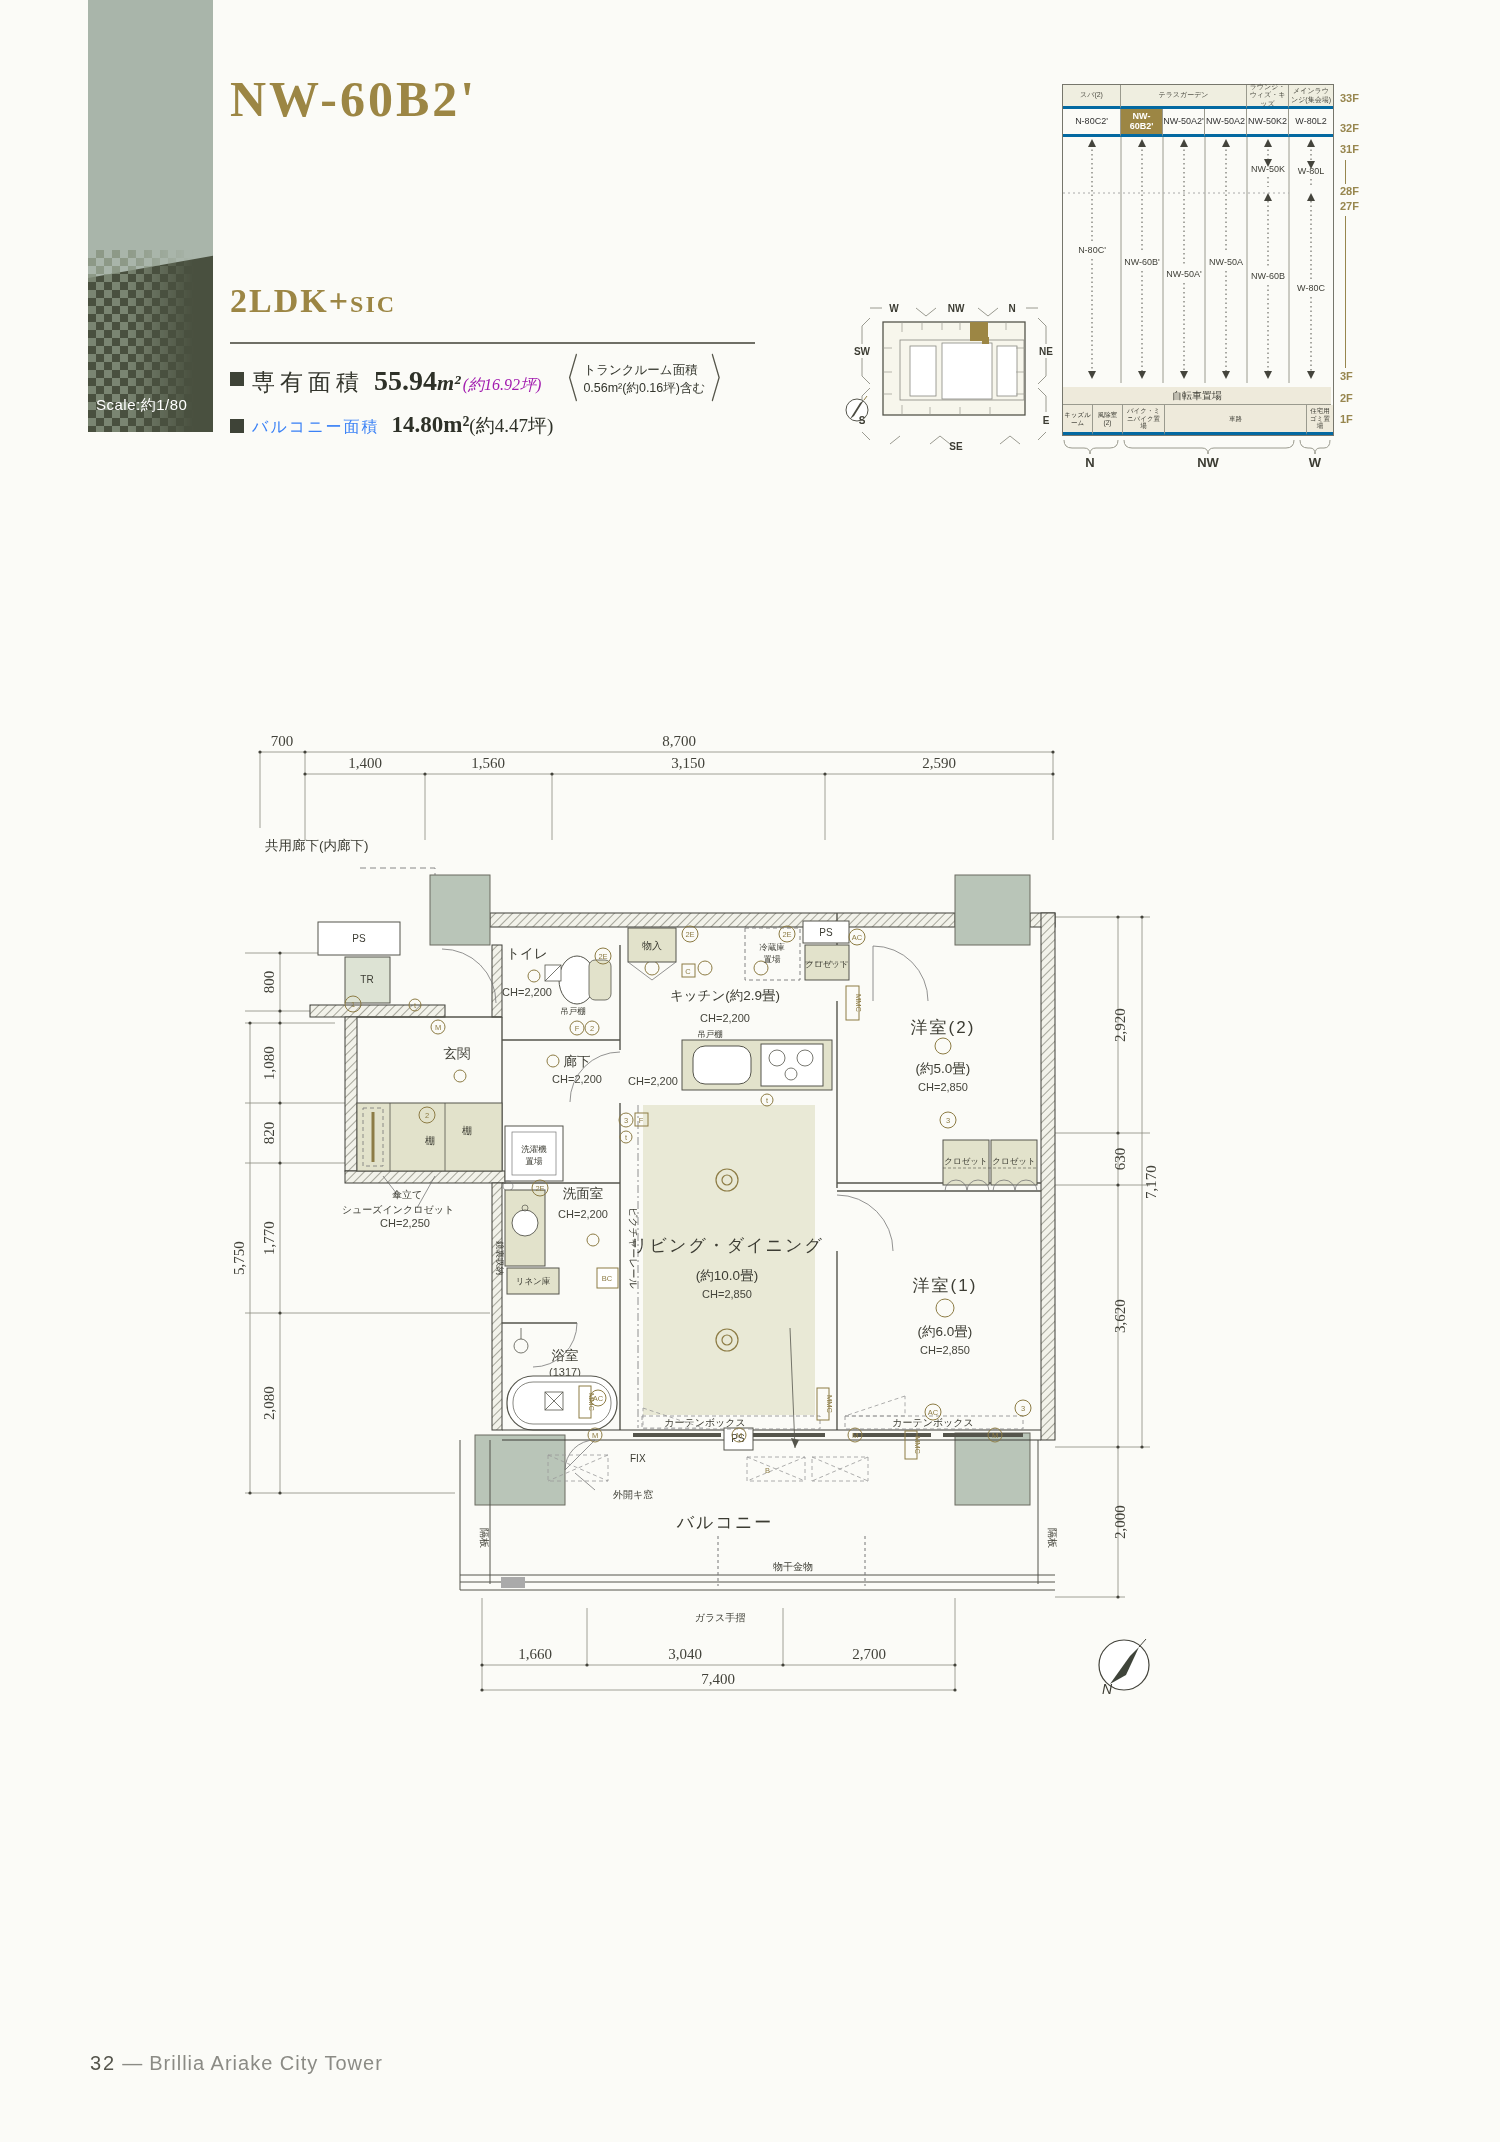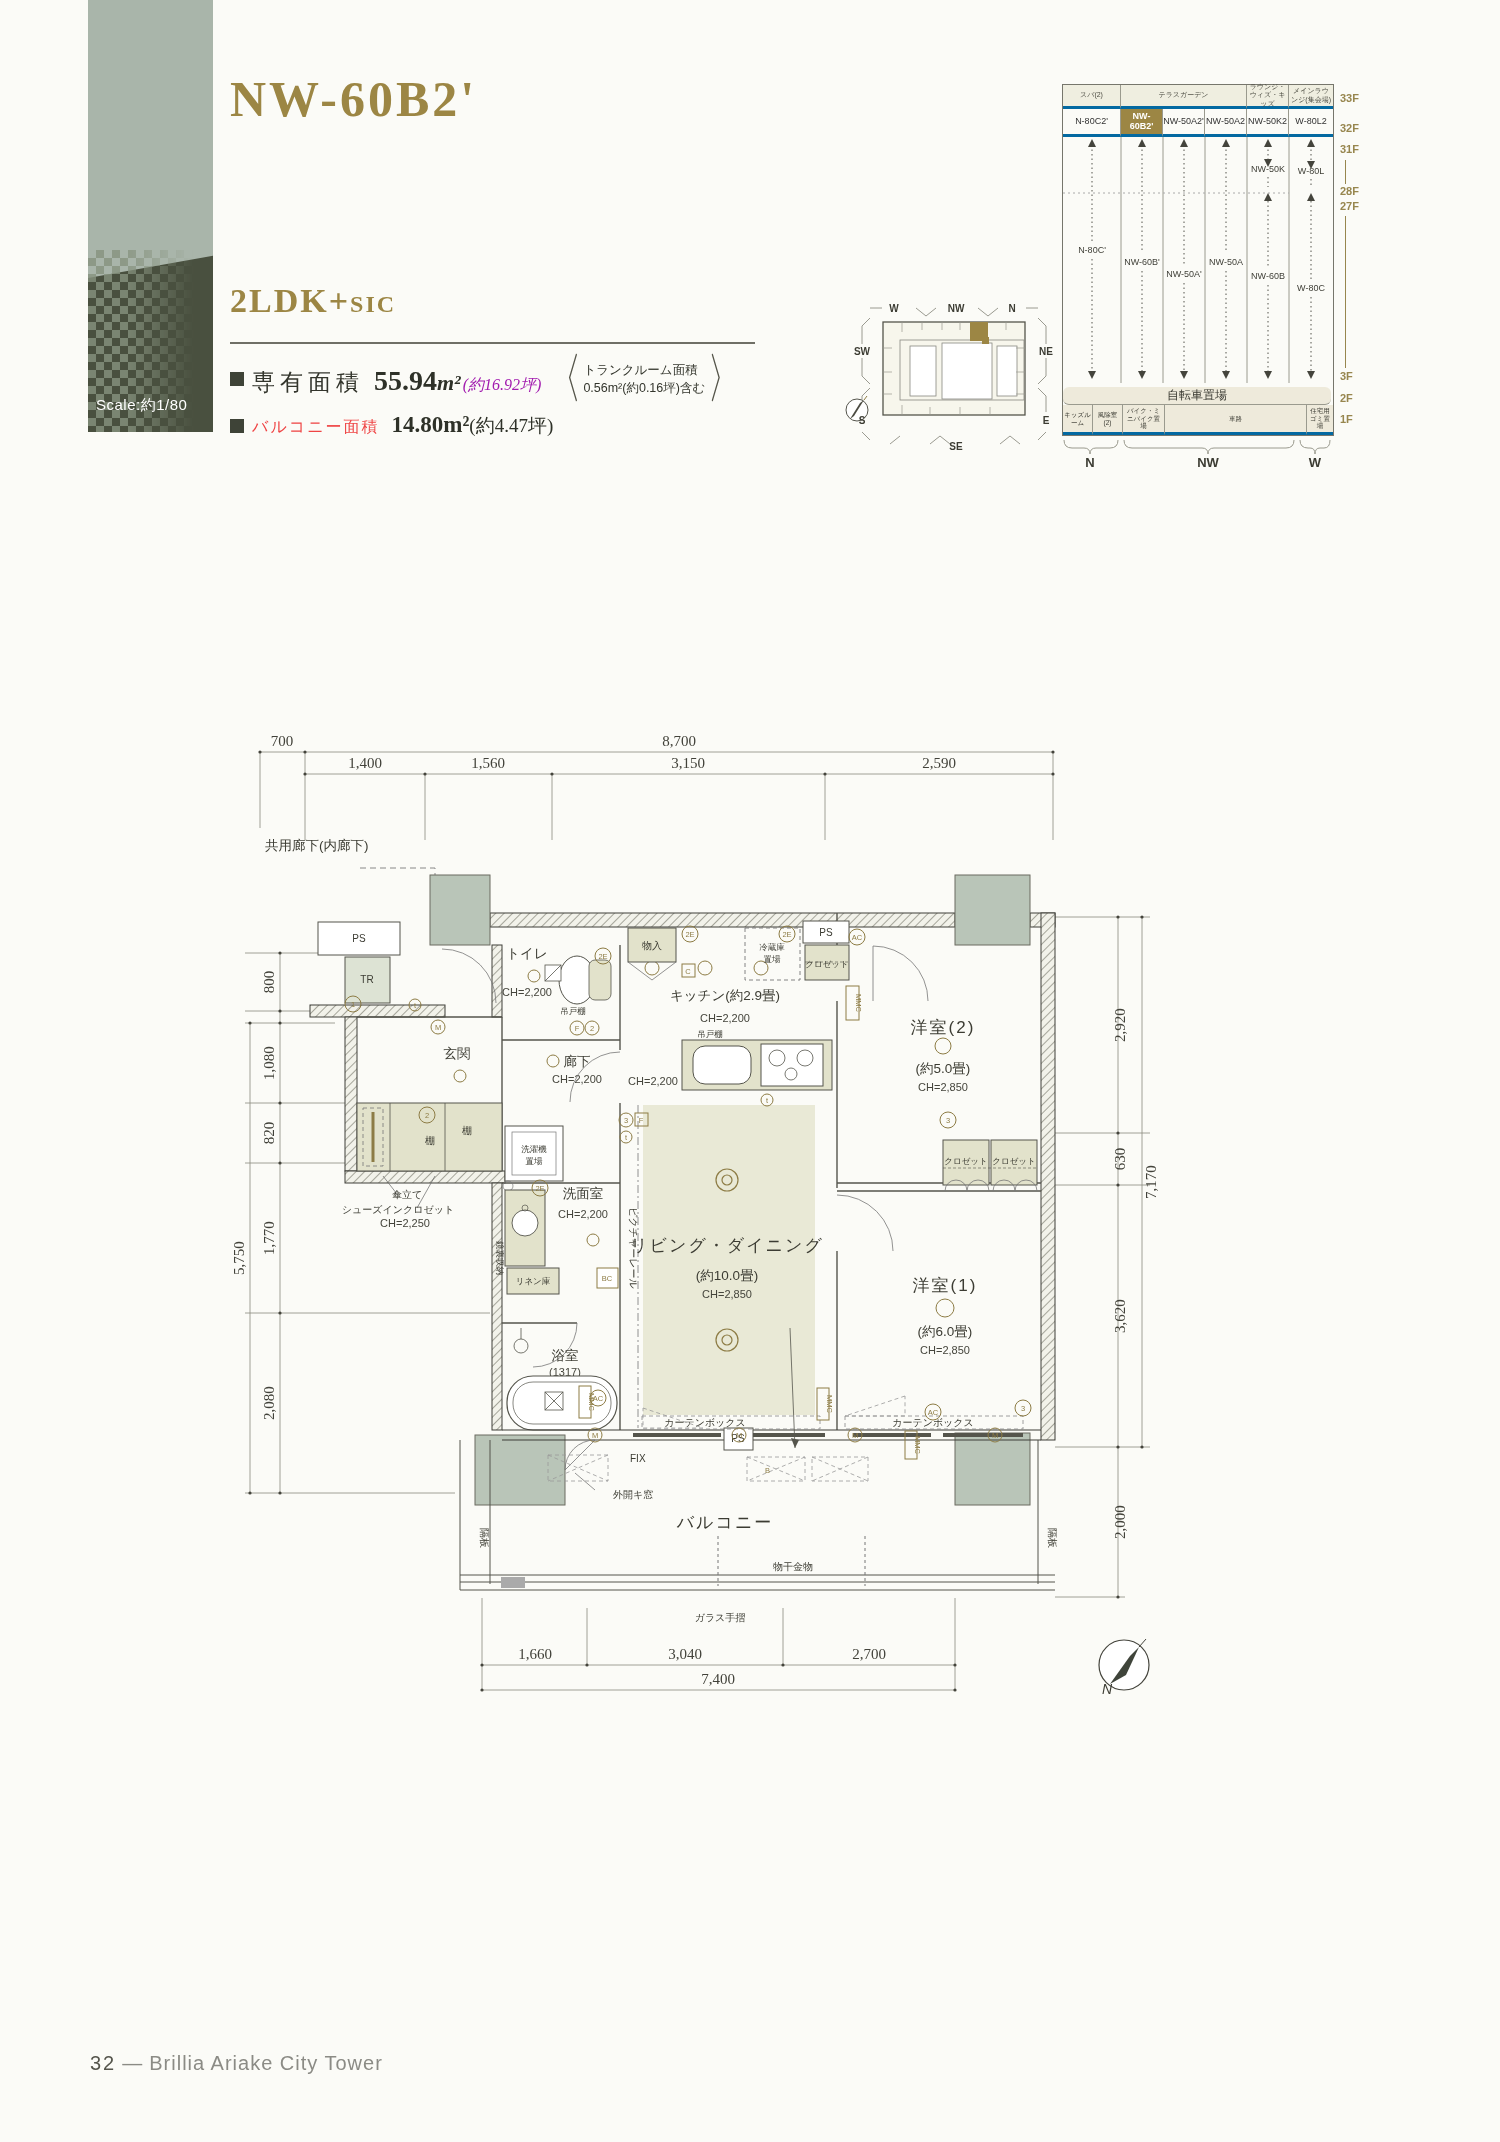--- a/index.html
+++ b/index.html
@@ -34,35 +34,35 @@
   .sq{display:inline-block;width:14px;height:14px;background:#3e4337;margin-right:8px;align-self:center;}
   .area-label{font-size:23px;letter-spacing:5px;color:#33352c;}
   .area-value{font-family:"Liberation Serif",serif;font-weight:bold;font-size:28px;color:#2e3128;
               line-height:1;margin-left:10px;}
   .area-unit{font-family:"Liberation Serif",serif;font-weight:bold;font-size:22px;color:#2e3128;font-style:italic;}
   .area-tsubo{font-family:"Liberation Serif",serif;font-size:16px;color:#a21caf;margin-left:2px;font-style:italic;}
   .trunk-note{display:flex;align-items:center;margin-left:6px;color:#33352c;}
   .angle{font-size:34px;font-weight:200;transform:scaleY(1.6);color:#55554a;font-family:"Liberation Serif",serif;}
   .trunk-lines{font-size:12.5px;line-height:1.45;margin:0 2px;}
   .balcony-row{margin-top:10px;}
-  .balcony-label{font-size:16px;letter-spacing:2px;color:#ef4444;}
+  .balcony-label{font-size:16px;letter-spacing:2px;color:#3b82f6;}
   .balcony-val{font-family:"Liberation Serif",serif;font-weight:bold;font-size:23px;color:#2e3128;margin-left:12px;}
   .balcony-tsubo{font-family:"Liberation Serif",serif;font-size:19px;color:#2e3128;}
 
   
   .section-diagram{position:absolute;left:1062px;top:84px;width:300px;height:380px;font-family:"Liberation Sans",sans-serif;}
   .sec-grid{position:absolute;left:0;top:0;width:270px;border:1px solid #76766c;}
   .sec-row{display:flex;}
   .sec-cell{border-right:1px solid #9a9a8e;border-bottom:3px solid #0369a1;box-sizing:border-box;
             display:flex;align-items:center;justify-content:center;text-align:center;}
   .sec-cell:last-child{border-right:none;}
   .hdr{height:24px;background:#efeee0;font-size:7px;color:#4a4a40;line-height:1.15;padding:1px;}
   .unit-cell{height:28px;font-size:9px;color:#333;line-height:1.1;}
   .gold-cell{background:#9c8644;color:#fff;font-weight:bold;}
-  .bike-row{height:18px;background:#eeeadb;font-size:12px;border-bottom:1px solid #9a9a8e;border-radius:6px;}
+  .bike-row{height:18px;background:#eeeadb;font-size:10px;border-bottom:1px solid #9a9a8e;}
   .bot{height:30px;background:#eeeadb;font-size:6.5px;line-height:1.2;padding:1px;}
   .floor-label{position:absolute;left:278px;font-size:11px;font-weight:bold;color:#97864e;}
   .floor-tick{position:absolute;left:283px;width:1px;background:#97864e;}
   .sec-braces{position:absolute;left:0;top:354px;}
 
   
   .footer{position:absolute;left:90px;top:2052px;font-size:20px;color:#8b8b85;letter-spacing:1px;}
   .footer .num{color:#55554c;letter-spacing:2px;}
   .footer .dash{color:#8b8b85;margin:0 6px;}
 

